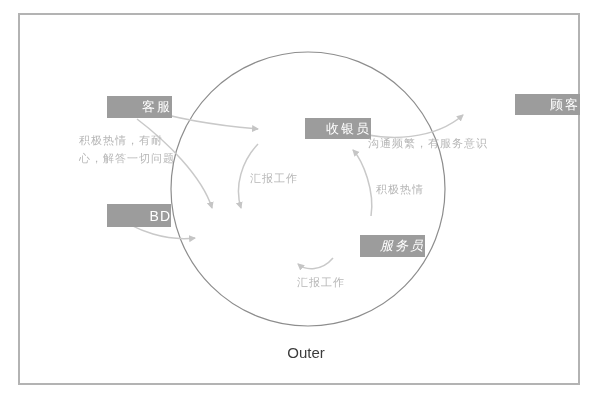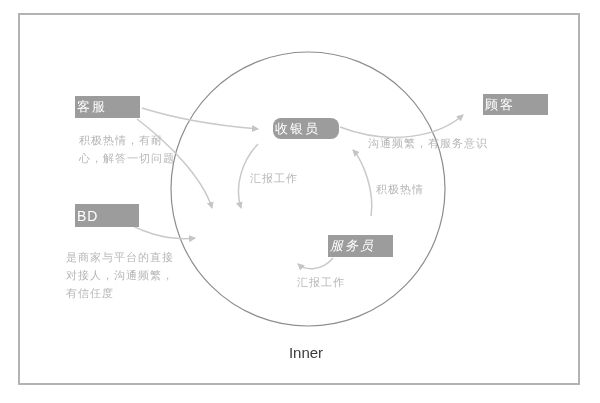--- a/index.html
+++ b/index.html
@@ -21,28 +21,29 @@
     position: absolute;
     left: 0; top: 0;
     width: 600px; height: 403px;
   }
   .node {
     position: absolute;
     background: #9c9c9c;
     color: #ffffff;
     display: flex;
     align-items: center;
-    justify-content: flex-start;
+    justify-content: flex-end;
     font-size: 13px;
     letter-spacing: 2px;
     text-indent: 2px;
+    margin-left: 32px;
   }
   .node-kefu        { left: 75px;  top: 96px;  width: 65px; height: 22px; }
   .node-bd          { left: 75px;  top: 204px; width: 64px; height: 23px; font-size: 14px; letter-spacing: 1px; }
-  .node-shouyinyuan { left: 273px; top: 118px; width: 66px; height: 21px; border-radius: 8px; }
+  .node-shouyinyuan { left: 273px; top: 118px; width: 66px; height: 21px; }
   .node-dianzhang   { left: 218px; top: 235px; width: 81px; height: 22px; letter-spacing: 1px; text-indent: 1px; }
   .node-fuwuyuan    { left: 328px; top: 235px; width: 65px; height: 22px; font-style: italic; }
   .node-guke        { left: 483px; top: 94px;  width: 65px; height: 21px; }
   .annotation {
     position: absolute;
     color: #b6b6b6;
     font-size: 11px;
     line-height: 18px;
     letter-spacing: 1px;
     white-space: pre-line;
@@ -101,23 +102,20 @@
   </div>
   <div class="node node-fuwuyuan">
     <span>服务员</span>
   </div>
   <div class="node node-guke">
     <span>顾客</span>
   </div>
 
   <div class="annotation ann-kefu-desc">积极热情，有耐
 心，解答一切问题</div>
-  <div class="annotation ann-bd-desc">是商家与平台的直接
-对接人，沟通频繁，
-有信任度</div>
   <div class="annotation ann-guke-desc">沟通频繁，有服务意识</div>
   <div class="annotation ann-report-upper">汇报工作</div>
   <div class="annotation ann-collaborate">积极热情</div>
   <div class="annotation ann-report-lower">汇报工作</div>
 
-  <div class="region-label label-outer">Inner</div>
+  <div class="region-label label-outer">Outer</div>
 
 </div>
 
 </body></html>

